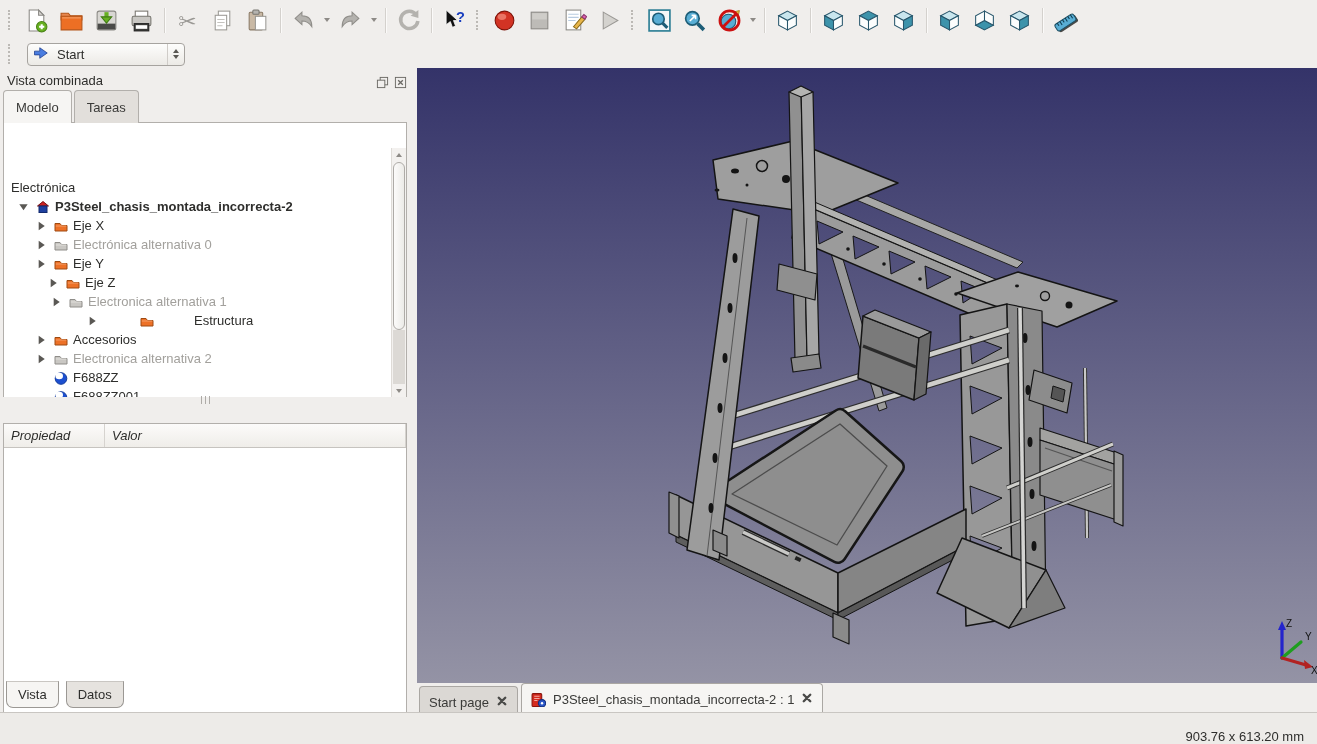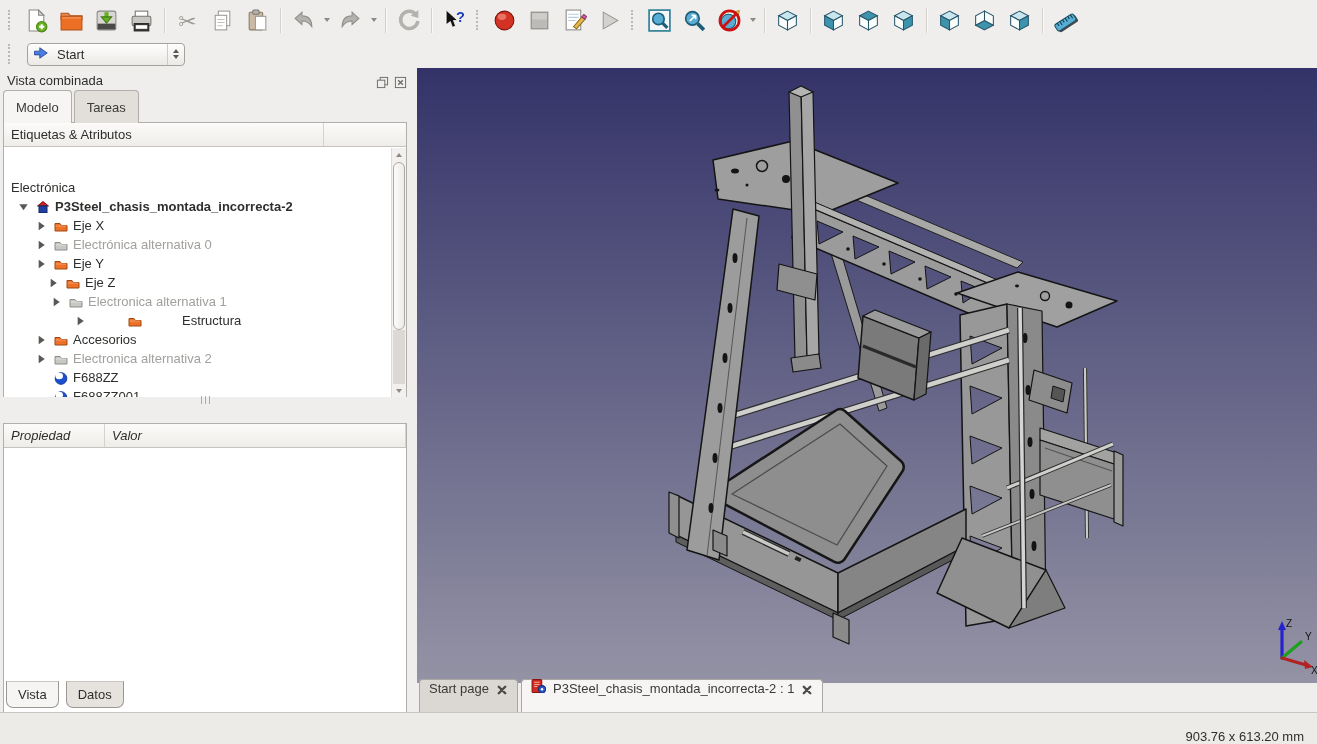--- a/index.html
+++ b/index.html
@@ -72,21 +72,21 @@
   
   .bottom-tabs { position:absolute; left:6px; top:681px; display:flex; }
   .btab { height:27px; padding:0 11px; display:flex; align-items:center; margin-right:7px;
     border:1px solid #9b9894; border-top:1px solid #c9c6c2; border-radius:0 0 7px 7px;
     background:#e6e3df; }
   .btab.active { background:#f6f5f3; }
   
   .viewport { position:absolute; left:417px; top:68px; width:900px; height:615px; }
   .mdi-bar { position:absolute; left:417px; top:683px; width:900px; height:29px;
     display:flex; align-items:flex-end; padding-left:2px; background:#f0eeec; }
-  .mtab { height:26px; display:flex; align-items:flex-end; gap:7px; padding:16px 9px;
+  .mtab { height:26px; display:flex; align-items:flex-start; gap:7px; padding:8px 9px;
     border:1px solid #aaa7a3; border-bottom:none; border-radius:4px 4px 0 0;
     background:#dbd8d4; margin-right:3px; color:#3a3a38; white-space:nowrap; }
   .mtab.active { height:29px; background:#f6f5f3; }
   .mtab .xbtn { display:flex; align-items:center; }
   
   .statusbar { position:absolute; left:0; top:712px; width:100%; height:32px;
     border-top:1px solid #c9c6c2; background:#edebe8; display:flex; align-items:flex-end;
     justify-content:flex-end; padding-right:13px; }
 </style>
 </head>
@@ -386,25 +386,20 @@
     <path d="M4.5 4.5 l5 5 M9.5 4.5 l-5 5" stroke="#6a6864" stroke-width="1.4"></path>
   </svg>
 </div>
 
 <div class="dock-tabs" id="dockTabs">
     <div class="dtab active">Modelo</div>
     <div class="dtab">Tareas</div>
   </div>
 
 <div class="panel tree">
-  <div class="phead">
-    <div class="cell" style="width:320px">
-      <span>Etiquetas &amp; Atributos</span>
-    </div>
-  </div>
   <div class="tree-rows" id="treeRows">
       <div class="trow" style="top: 30px; left: 0px;">
         <span style="width:2px"></span>
         <span>Electrónica</span>
       </div>
       <div class="trow docrow" style="top: 49px; left: 0px;">
         <span style="width:8px"></span>
         <span class="exp">
           <svg width="14" height="14" viewBox="0 0 14 14">
             <polygon points="2.5,4 11.5,4 7,10.5" fill="#5a5854"></polygon>
@@ -486,21 +481,21 @@
           </svg>
         </span>
         <span class="ticon">
           <svg width="14" height="14" viewBox="0 0 14 14">
             <path d="M1 4.5 h5 l1.5 2 H13 V12 H1 Z" fill="#c9c7c3" stroke="#8f8d89"></path>
             <path d="M1.8 7h10.5" stroke="#e2e0dc"></path>
           </svg>
         </span>
         <span>Electronica alternativa 1</span>
       </div>
-      <div class="trow" style="top: 163px; left: 4px; gap: 40px;">
+      <div class="trow" style="top: 163px; left: 16px; gap: 40px;">
         <span style="width:26px"></span>
         <span class="exp">
           <svg width="14" height="14" viewBox="0 0 14 14">
             <polygon points="4,2.5 10.5,7 4,11.5" fill="#5a5854"></polygon>
           </svg>
         </span>
         <span class="ticon">
           <svg width="14" height="14" viewBox="0 0 14 14">
             <path d="M1 4.5 h5 l1.5 2 H13 V12 H1 Z" fill="#ed7127" stroke="#9e4a12"></path>
             <path d="M1.8 7h10.5" stroke="#f5a06a"></path>

